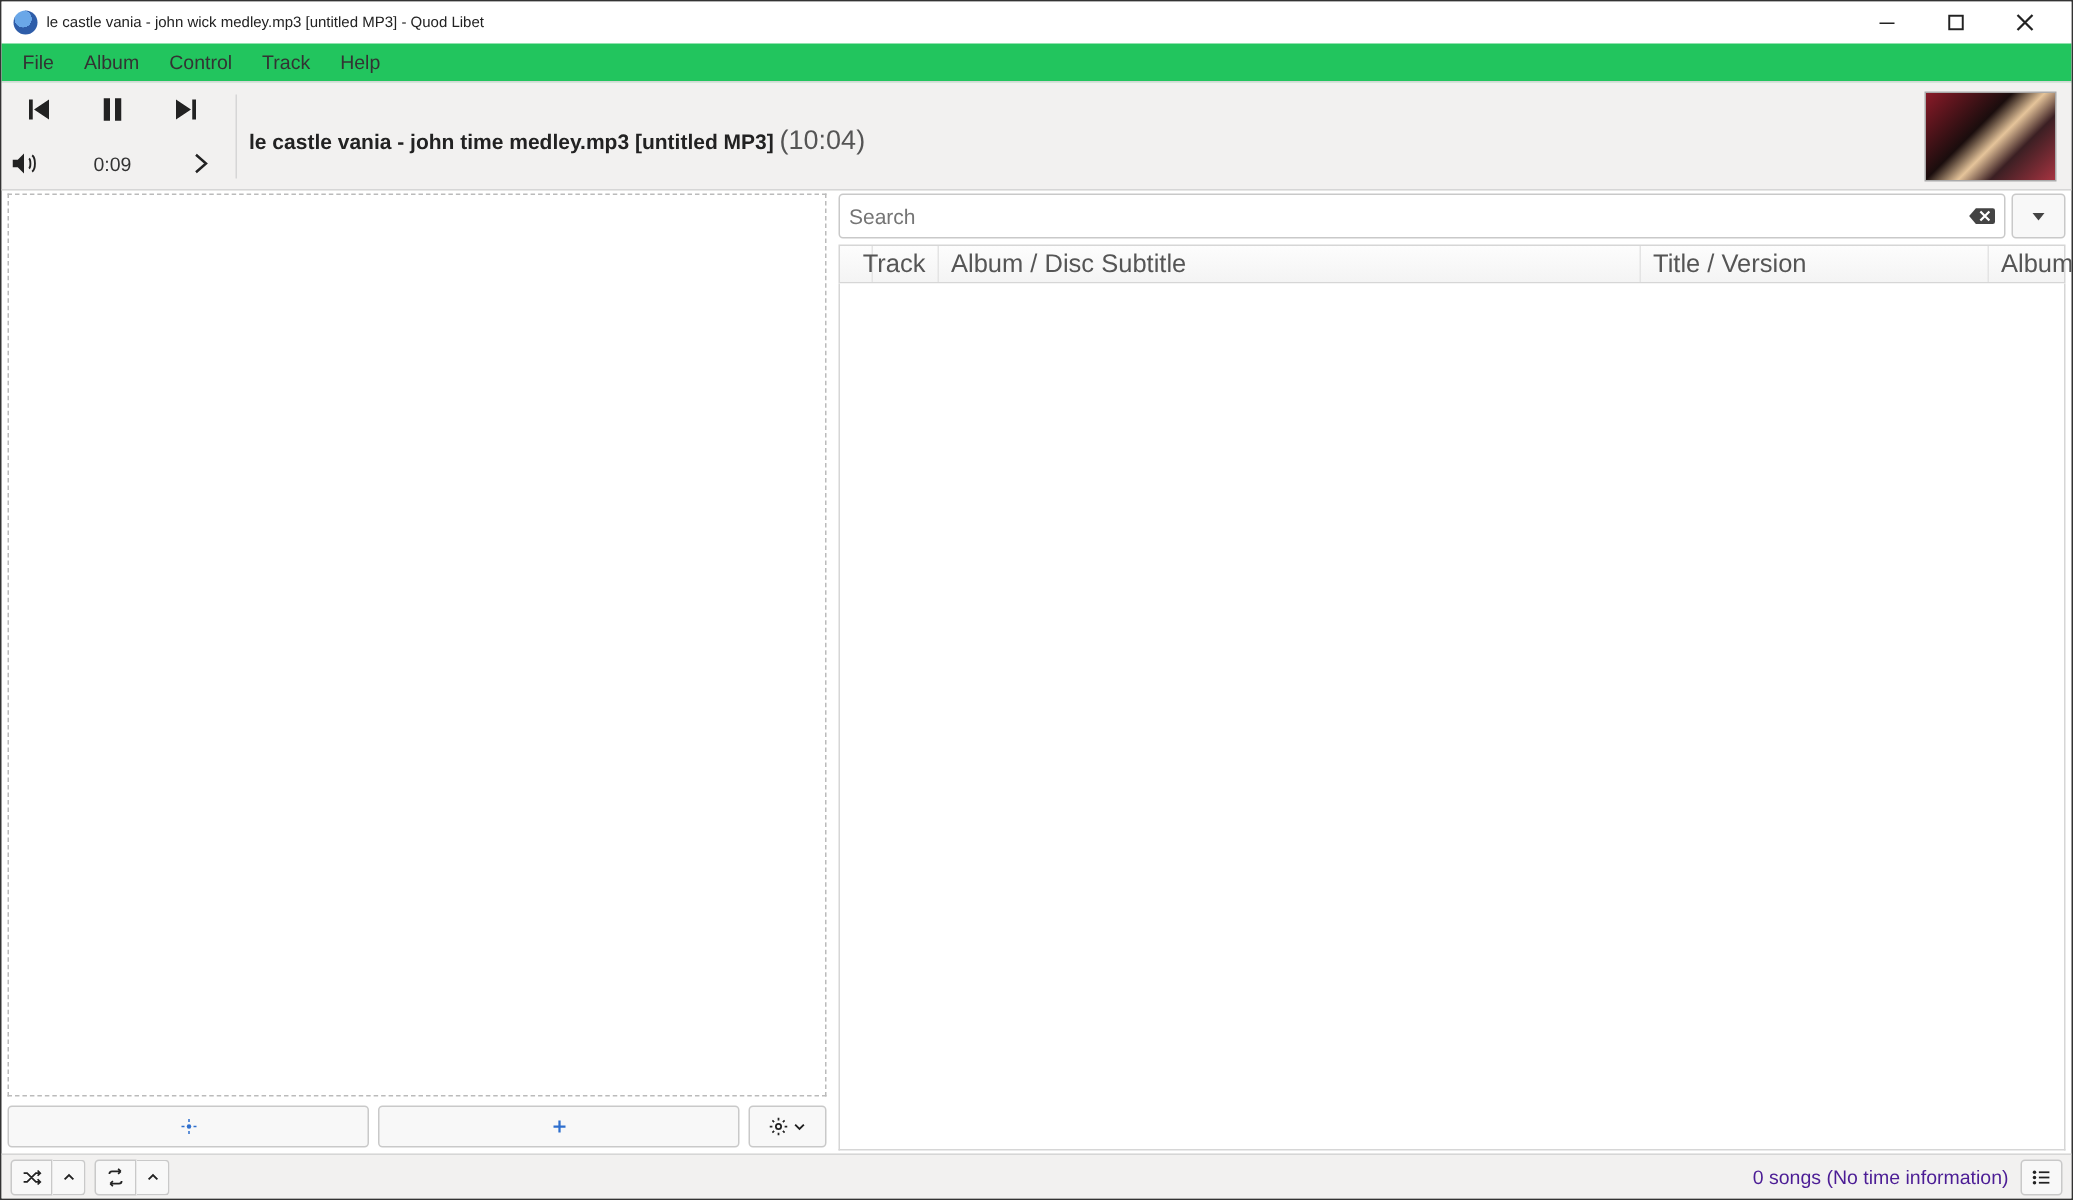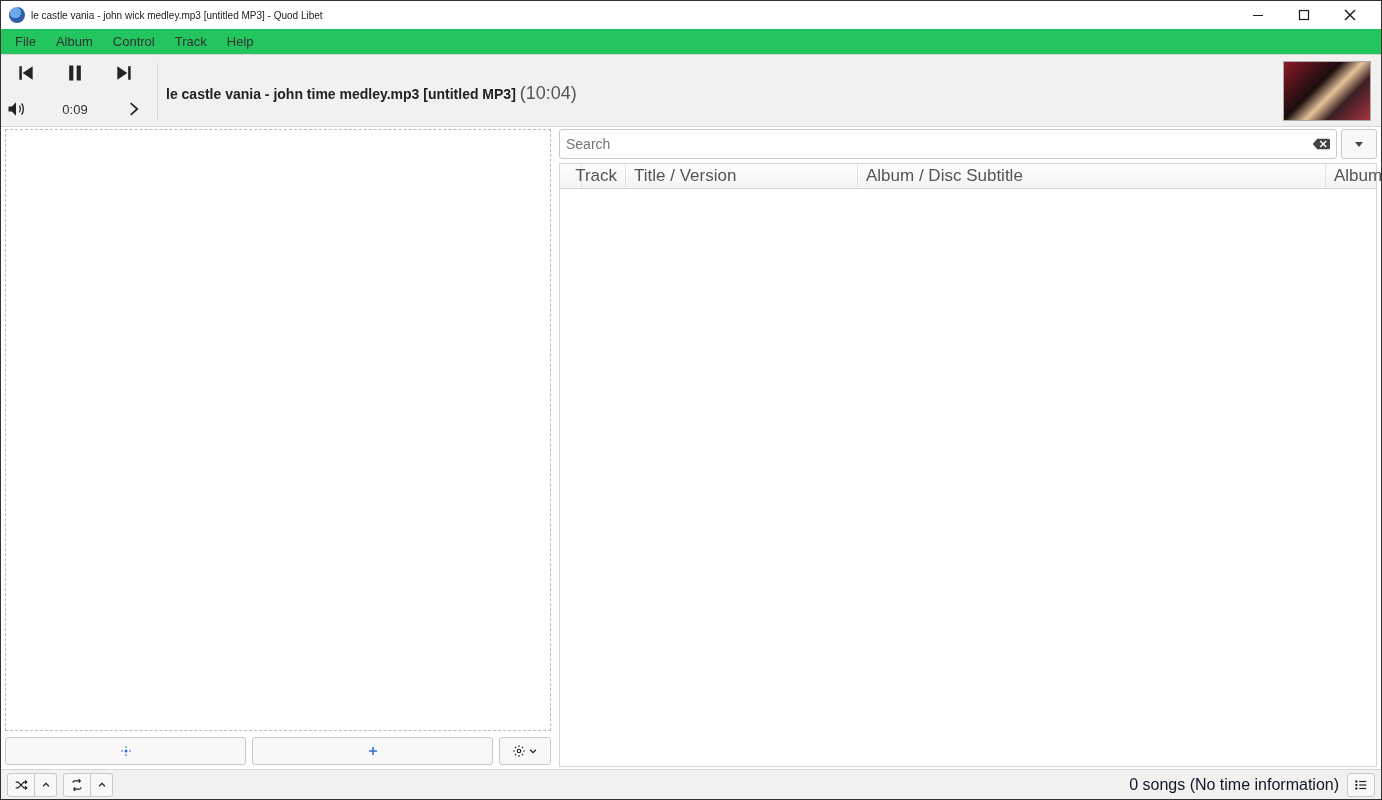--- a/index.html
+++ b/index.html
@@ -204,21 +204,21 @@
 }
 .sb-btn {
   width:28px; height:24px;
   border:1px solid #c9c9c9;
   background:#f8f8f8;
   display:flex; align-items:center; justify-content:center;
 }
 .sb-btn:first-child { border-top-left-radius:3px; border-bottom-left-radius:3px; }
 .sb-btn:last-child { border-top-right-radius:3px; border-bottom-right-radius:3px; border-left:none; }
 .sb-spacer { flex:1; }
-.sb-text { font-size:16px; color:#0f172a; margin-right:8px; }
+.sb-text { font-size:13px; color:#4c1d95; margin-right:8px; }
 .sb-list-btn {
   width:28px; height:24px;
   border:1px solid #c9c9c9; background:#f8f8f8; border-radius:3px;
   display:flex; align-items:center; justify-content:center;
 }
 svg { display:block; }
 </style>
 </head>
 <body>
 
@@ -339,22 +339,22 @@
       <div class="drop-btn">
         <svg width="12" height="12" viewBox="0 0 24 24">
           <path d="M4 8 L20 8 L12 18 Z" fill="#444"></path>
         </svg>
       </div>
     </div>
 
     <div class="track-header">
       <div class="th-col" style="width:22px"></div>
       <div class="th-col" style="width:44px;justify-content:flex-end">Track</div>
+      <div class="th-col" style="flex:1">Album / Disc Subtitle</div>
       <div class="th-col" style="width:232px">Title / Version</div>
-      <div class="th-col" style="flex:1">Album / Disc Subtitle</div>
       <div class="th-col" style="width:50px;border-right:none">Album</div>
     </div>
     <div class="track-body"></div>
   </div>
 </div>
 
 <div class="statusbar">
   <div class="sb-group">
     <div class="sb-btn">
       <svg width="14" height="14" viewBox="0 0 24 24">

